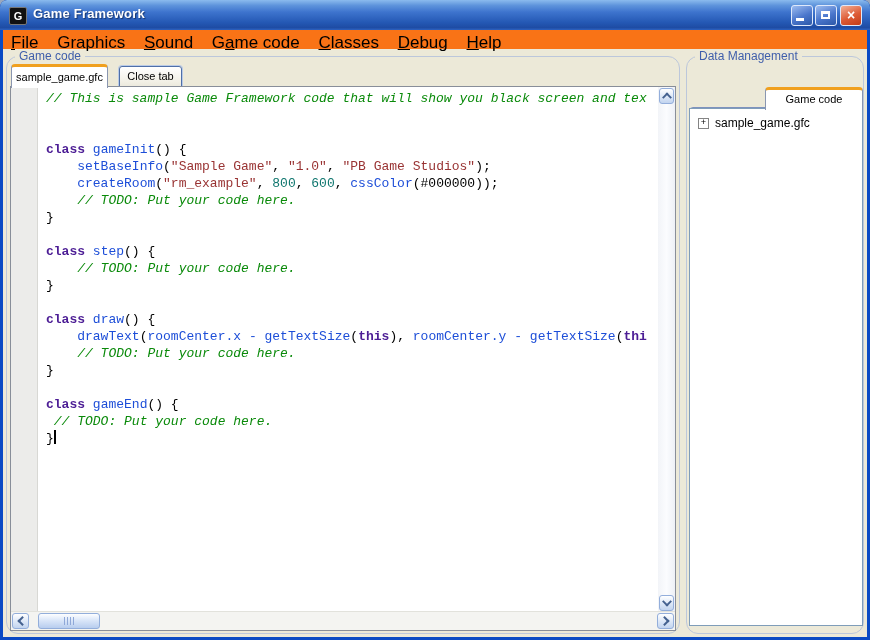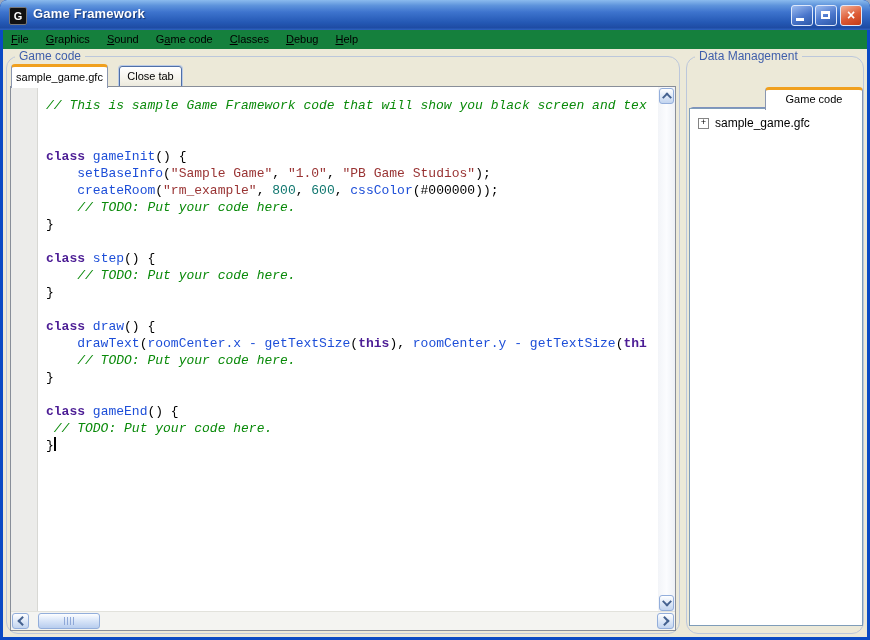--- a/index.html
+++ b/index.html
@@ -16,21 +16,21 @@
     box-sizing:border-box;}
   .winbtn.min{right:57px;background:linear-gradient(155deg,#9cbcf0,#4a76cc 55%,#2c58a8);}
   .winbtn.max{right:33px;background:linear-gradient(155deg,#9cbcf0,#4a76cc 55%,#2c58a8);}
   .winbtn.close{right:8px;background:linear-gradient(155deg,#f2b198,#dd5a35 55%,#c23c18);}
   .glyph-min{position:absolute;left:4px;bottom:4px;width:8px;height:3px;background:#fff;}
   .glyph-max{position:absolute;left:5px;top:5px;width:9px;height:8px;border:2px solid #fff;border-top-width:3px;box-sizing:border-box;}
   .glyph-close{position:absolute;left:0;top:0;width:100%;height:100%;color:#fff;font-size:14px;font-weight:bold;
     text-align:center;line-height:19px;}
   
   .win-body{position:absolute;left:3px;right:3px;top:30px;bottom:3px;background:#ECE9D8;}
-  .menubar{position:absolute;left:0;top:0;right:0;height:19px;background:#15803d;font-size:11px;}
+  .menubar{position:absolute;left:0;top:0;right:0;height:19px;background:#f97316;font-size:17px;}
   .menu-item{display:inline-block;padding:3px 6px 2px 6px;margin-left:2px;color:#000;cursor:default;}
   .mn{text-decoration:underline;}
   
   .groupbox{position:absolute;border:1px solid #BCC7DB;border-radius:12px;box-sizing:border-box;}
   .gb-left{left:3px;top:26px;width:674px;height:578px;}
   .gb-right{left:683px;top:26px;width:178px;height:578px;padding-left:44px;}
   .gb-label{position:absolute;top:-8px;left:8px;background:#ECE9D8;padding:0 4px;font-size:12px;color:#3F5EAB;}
   
   .tab{position:absolute;box-sizing:border-box;font-size:11px;text-align:center;cursor:default;}
   .tab.active{background:#fff;border:1px solid #8A96B0;border-bottom:none;border-top:3px solid #F0A01E;
@@ -41,21 +41,21 @@
   .btn{box-sizing:border-box;background:linear-gradient(180deg,#ffffff,#f2f0e6 55%,#e3e0d0);
     border:1px solid #4E6FA8;border-radius:3px;font-size:11px;text-align:center;
     box-shadow:0 0 0 1px #b9cae6;}
   .btn-closetab{position:absolute;left:112px;top:9px;width:63px;height:28px;line-height:18px;}
   
   .editor{position:absolute;left:3px;top:29px;width:666px;height:545px;border:1px solid #888E99;
     background:#fff;box-sizing:border-box;z-index:2;}
   .gutter{position:absolute;left:0;top:0;width:26px;bottom:18px;background:#ECECEA;border-right:1px solid #D8D8D4;}
   .code-area{position:absolute;left:27px;top:0;right:17px;bottom:18px;overflow:hidden;background:#fff;
     font-family:"Liberation Mono","DejaVu Sans Mono",monospace;font-size:13px;line-height:17px;
-    padding:3px 0 0 8px;white-space:pre;margin-top:7px;}
+    padding:3px 0 0 8px;white-space:pre;}
   .code-line{height:17px;}
   .tok-com{color:#0A8A0A;font-style:italic;}
   .tok-kw{color:#4c1d95;font-weight:bold;}
   .tok-fn{color:#1d4ed8;}
   .tok-num{color:#0f766e;}
   .tok-str{color:#993333;}
   .tok-pl{color:#000;}
   .caret{display:inline-block;width:2px;height:14px;background:#000;vertical-align:-2px;}
   
   .vscroll{position:absolute;right:0;top:0;width:17px;bottom:18px;background:linear-gradient(90deg,#F2F4F8,#FBFCFE 50%,#EDF0F6);}

